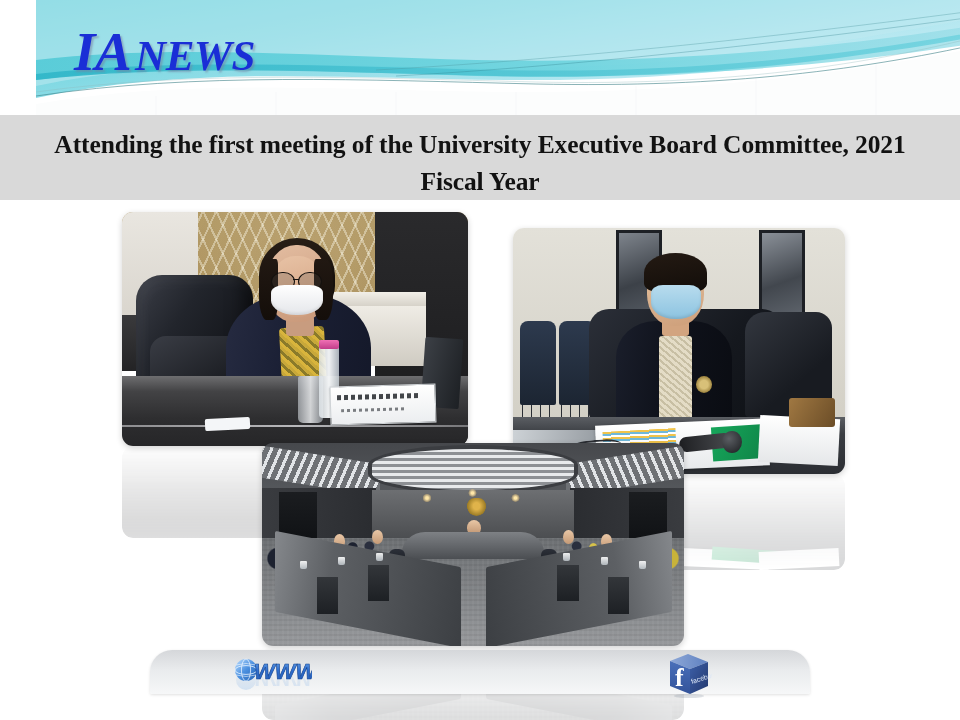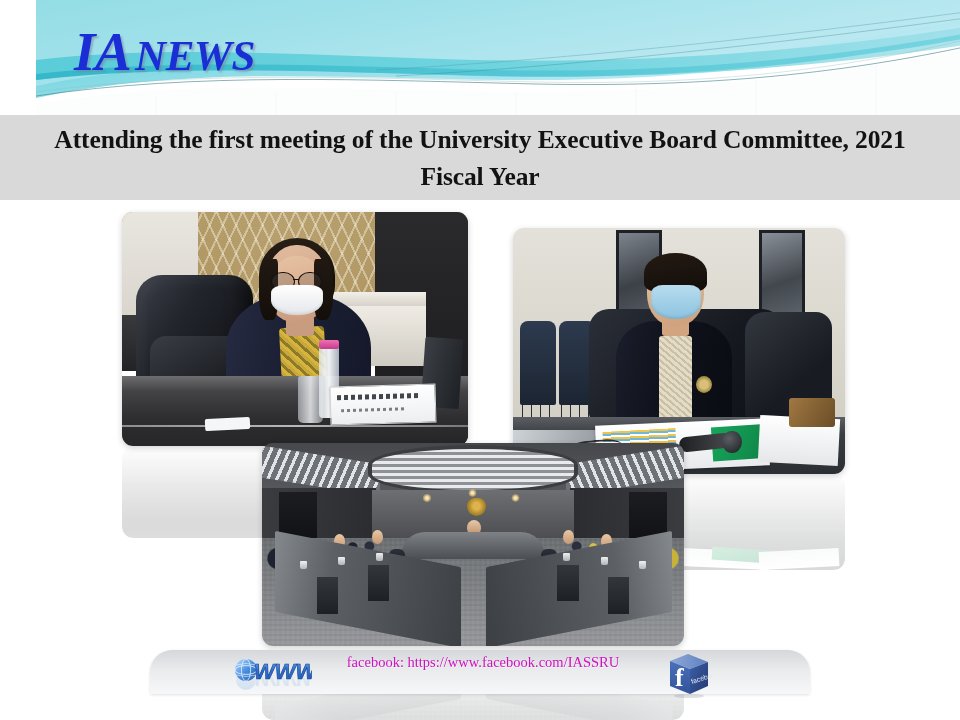--- a/index.html
+++ b/index.html
@@ -60,21 +60,21 @@
     margin-left: 4px;
   }
 
   
   .title-bar {
     position: absolute;
     left: 0; top: 115px;
     width: 960px; height: 85px;
     background: #d9d9d9;
     display: flex;
-    align-items: center;
+    align-items: flex-end;
     justify-content: center;
   }
   .title-text {
     width: 900px;
     text-align: center;
     font-family: "Liberation Serif", serif;
     font-weight: bold;
     font-size: 25.5px;
     line-height: 37px;
     color: #121212;
@@ -796,21 +796,20 @@
       <text x="22" y="27" font-family="'Liberation Sans', sans-serif" font-size="22" font-weight="bold" font-style="italic" fill="url(#wwwBlue)" stroke="#0f3f8c" stroke-width="0.6">WWW</text>
 
       <g transform="translate(0,46) scale(1,-1)" opacity="0.45">
         <circle cx="14" cy="18" r="10" fill="url(#wwwFade)"></circle>
         <text x="22" y="27" font-family="'Liberation Sans', sans-serif" font-size="22" font-weight="bold" font-style="italic" fill="url(#wwwFade)">WWW</text>
       </g>
     </svg>
   </div>
 
   <div class="footer-text">
-    <div class="line2">facebook: https://www.facebook.com/IASSRU</div>
   </div>
 
   <div class="fb-icon">
     <svg viewBox="0 0 46 48" width="46" height="48">
       <defs>
         <linearGradient id="fbFront" x1="0" y1="0" x2="0" y2="1">
           <stop offset="0%" stop-color="#4a70ba"></stop>
           <stop offset="100%" stop-color="#33539a"></stop>
         </linearGradient>
         <linearGradient id="fbTop" x1="0" y1="0" x2="1" y2="0">

